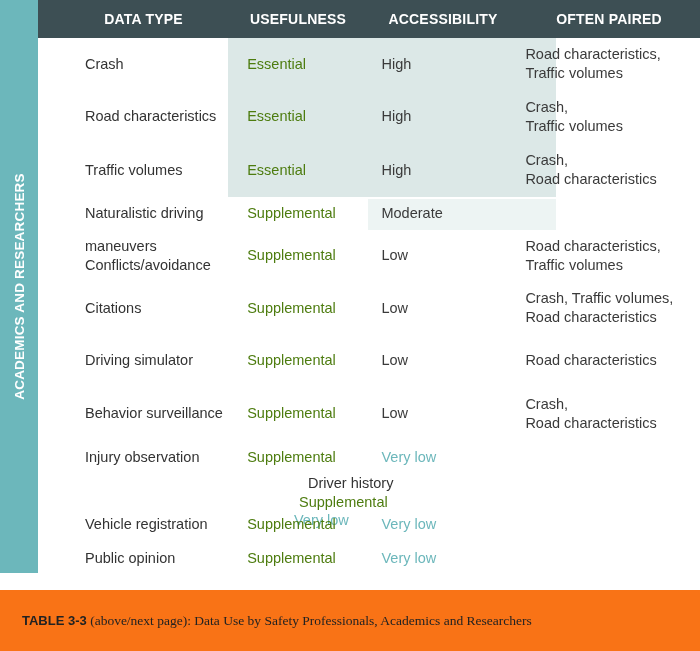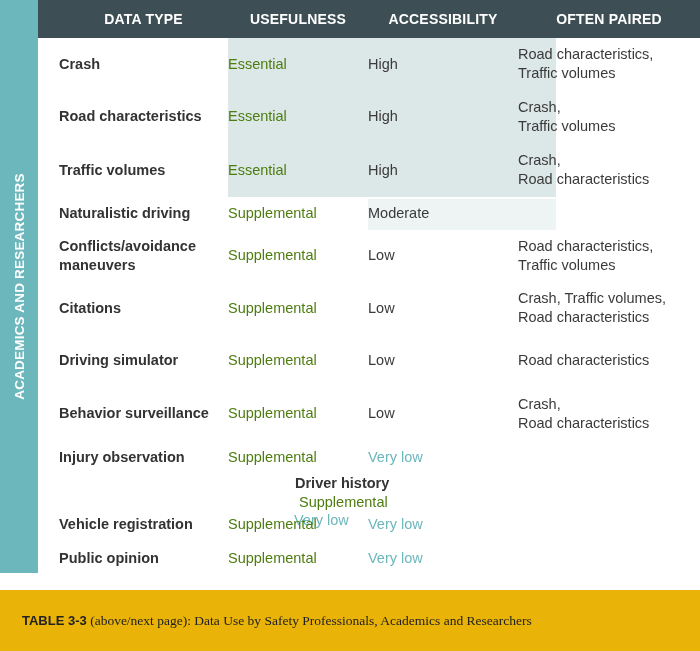--- a/index.html
+++ b/index.html
@@ -58,31 +58,31 @@
     background:#edf4f3;
   }
 
   .row {
     position:relative; display:flex; align-items:center;
   }
   .cell {
     font-size:14.5px; color:#3a3a3a; line-height:1.28;
   }
   .cell.type {
-    font-weight:bold; color:#333333; font-size:14.5px;
+    font-weight:normal; color:#333333; font-size:14.5px;margin-left:26px;
   }
   .cell.sub { color:#4d7c0f; }
   .cell.verylow { color:#6cb7bb; }
   .cell.paired { color:#3a3a3a; }
   .cell .ln { display:block; }
 
   
   .caption-band {
     position:absolute; left:0; bottom:0; width:700px; height:61px;
-    background:#eab308;
+    background:#f97316;
     display:flex; align-items:center;
   }
   .caption-text {
     padding-left:22px; font-size:13.5px; color:#222222;
     font-family:"Liberation Serif", serif;
     white-space:nowrap;
   }
   .caption-text b { font-family:"Liberation Sans", sans-serif; font-weight:bold; font-size:13px; }
   .gap-white {
     position:absolute; left:0; top:573px; width:700px; height:17px;
@@ -141,22 +141,22 @@
         <div class="row" style="height: 32px;">
           <div class="cell type c1">Naturalistic driving</div>
           <div class="cell sub c2">Supplemental</div>
           <div class="cell c3">Moderate</div>
           <div class="cell paired c4">
             <span class="ln"></span>
           </div>
         </div>
         <div class="row" style="height: 53px;">
           <div class="cell type c1">
+            <span class="ln">maneuvers</span>
             <span class="ln">Conflicts/avoidance</span>
-            <span class="ln">maneuvers</span>
           </div>
           <div class="cell sub c2">Supplemental</div>
           <div class="cell c3">Low</div>
           <div class="cell paired c4">
             <span class="ln">Road characteristics,</span>
             <span class="ln">Traffic volumes</span>
           </div>
         </div>
         <div class="row" style="height: 52px;">
           <div class="cell type c1">Citations</div>

